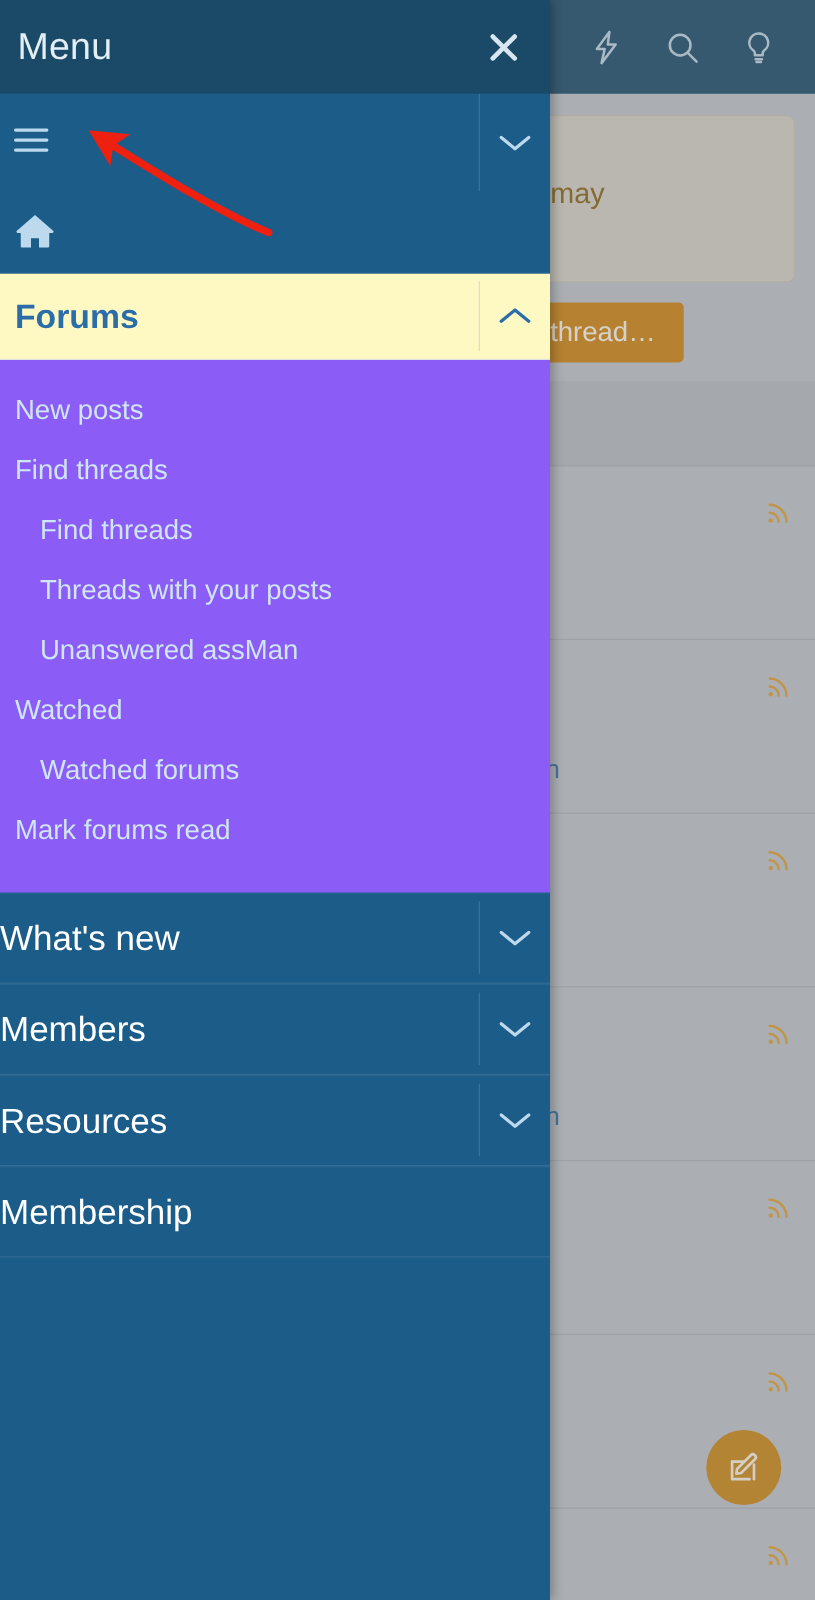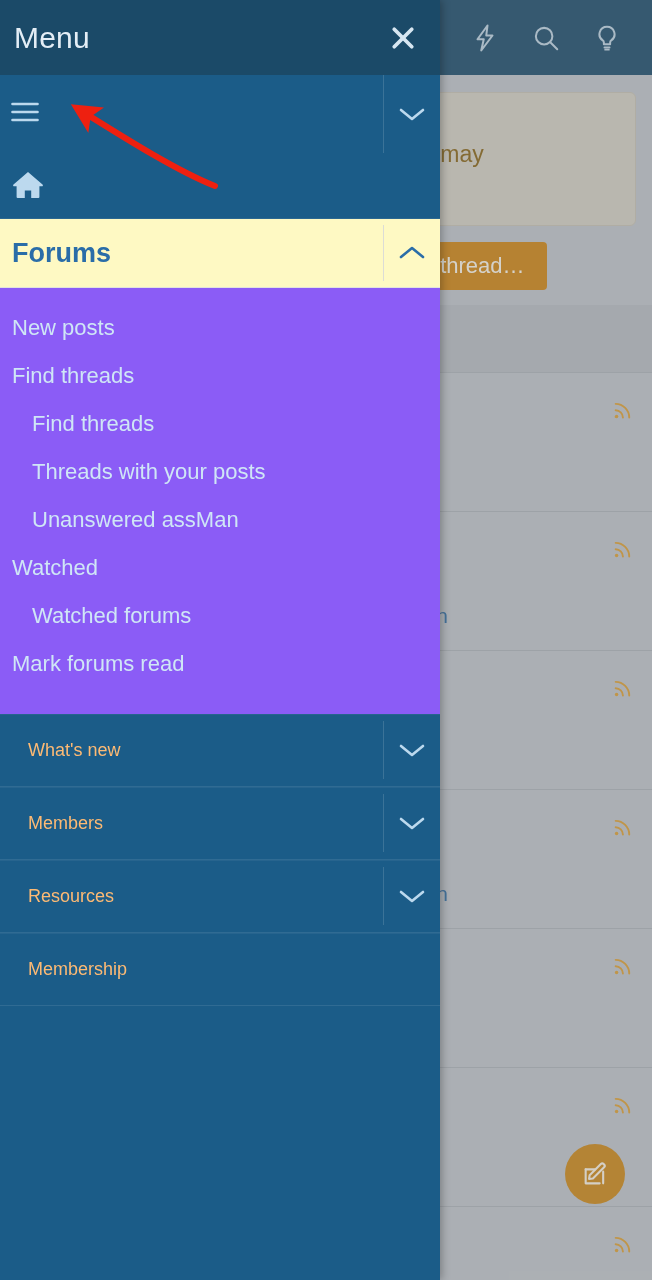--- a/index.html
+++ b/index.html
@@ -267,23 +267,23 @@
   
   .section-row {
     position: relative;
     height: 71px;
     display: flex;
     align-items: center;
     border-bottom: 1px solid rgba(255,255,255,.09);
     border-top: 1px solid rgba(255,255,255,.05);
   }
   .section-row .label {
-    margin-left: 28px;
-    color: #fdba74;
-    font-size: 18px;
+    margin-left: 0;
+    color: #ffffff;
+    font-size: 28px;
   }
   .section-row .chev {
     position: absolute;
     right: 0; top: 6px;
     width: 56px;
     height: 58px;
     display: flex;
     align-items: center;
     justify-content: center;
     color: #bcd9ee;

